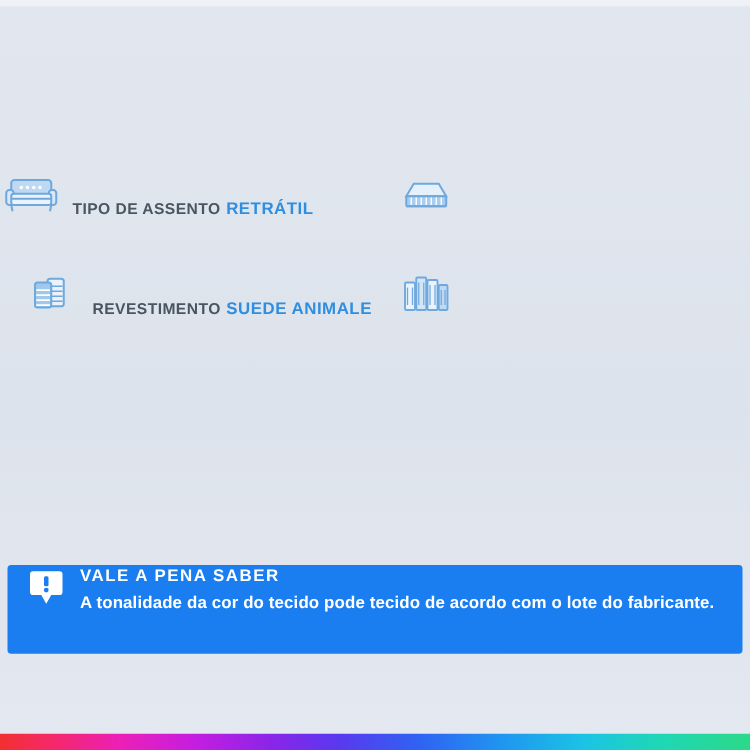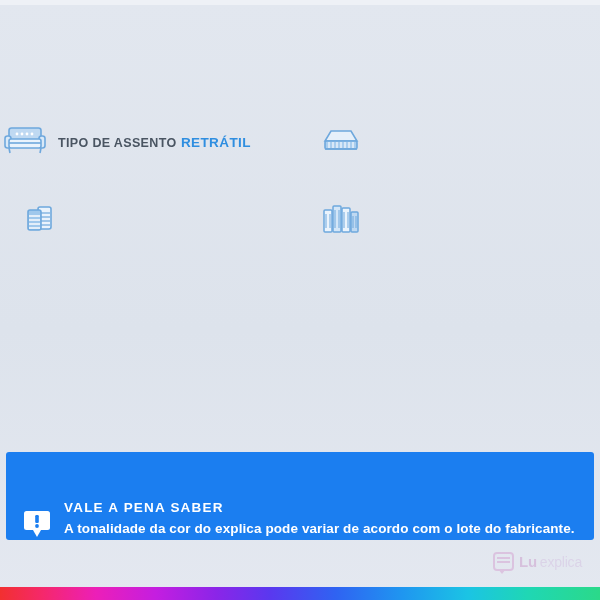--- a/index.html
+++ b/index.html
@@ -33,21 +33,21 @@
     position: absolute;
     top: 96px;
     left: 0;
     width: 600px;
     display: grid;
     grid-template-columns: 300px 300px;
     grid-auto-rows: 80px;
   }
   .spec {
     display: flex;
-    align-items: center;
+    align-items: flex-end;
     padding-top: 6px;
   }
   .spec .ico {
     flex: 0 0 auto;
     width: 46px;
     height: 42px;
     margin-right: 10px;
     display: flex;
     align-items: center;
     justify-content: center;
@@ -77,25 +77,25 @@
     margin-top: 2px;
     white-space: pre-line;
   }
 
   
   .banner {
     position: absolute;
     left: 6px;
     top: 452px;
     width: 588px;
-    height: 88px;
+    height: 71px;
     background: #1b7ef0;
     border-radius: 3px;
     display: flex;
-    align-items: flex-end;
+    align-items: flex-start;
   }
   .banner .b-ico {
     flex: 0 0 auto;
     width: 34px;
     height: 34px;
     margin-left: 14px;
     margin-right: 10px;
     position: relative;
   }
   .banner .b-text { padding-bottom: 2px; }
@@ -245,20 +245,24 @@
           </g>
           <rect x="7" y="8" width="13" height="20" rx="2" fill="#9fc8ec"></rect>
           <g stroke="#ffffff" stroke-width="1.4">
             <line x1="8" y1="14" x2="19" y2="14"></line>
             <line x1="8" y1="18" x2="19" y2="18"></line>
             <line x1="8" y1="22" x2="19" y2="22"></line>
             <line x1="8" y1="26" x2="19" y2="26"></line>
           </g>
         </svg>
       </span>
+      <span class="txt">
+        <span class="label">REVESTIMENTO</span>
+        <span class="value">SUEDE ANIMALE</span>
+      </span>
     </div>
 
 
     <div class="spec col-right">
       <span class="ico">
         <svg width="42" height="36" viewBox="0 0 42 36" fill="none" stroke="#6ea8dd" stroke-width="1.5">
           <rect x="4" y="9" width="8" height="22" rx="1" fill="#eaf3fc"></rect>
           <rect x="13" y="5" width="8" height="26" rx="1" fill="#d3e6f8"></rect>
           <rect x="22" y="7" width="8" height="24" rx="1" fill="#eaf3fc"></rect>
           <rect x="31" y="11" width="7" height="20" rx="1" fill="#bfd9f2"></rect>
@@ -282,28 +286,20 @@
     <span class="b-ico">
       <svg width="34" height="34" viewBox="0 0 34 34" fill="none">
         <rect x="4" y="5" width="26" height="19" rx="2.5" fill="#ffffff"></rect>
         <path d="M13 24 L17 31 L21 24 Z" fill="#ffffff"></path>
         <rect x="15.2" y="9" width="3.6" height="8" rx="1.2" fill="#1b7ef0"></rect>
         <circle cx="17" cy="20" r="1.9" fill="#1b7ef0"></circle>
       </svg>
     </span>
     <span class="b-text">
       <div class="b-title">VALE A PENA SABER</div>
-      <div class="b-body">A tonalidade da cor do explica pode variar de acordo com o lote do fabricante.</div>
+      <div class="b-body">A tonalidade da cor do tecido pode tecido de acordo com o lote do fabricante.</div>
     </span>
   </div>
 
-  <div class="watermark">
-    <span class="bubble">
-      <span class="bar b1"></span>
-      <span class="bar b2"></span>
-    </span>
-    <span class="wm-lu">Lu</span>
-    <span class="wm-explica">explica</span>
-  </div>
 
   <div class="rainbow"></div>
 
 </div>
 
 </body></html>

